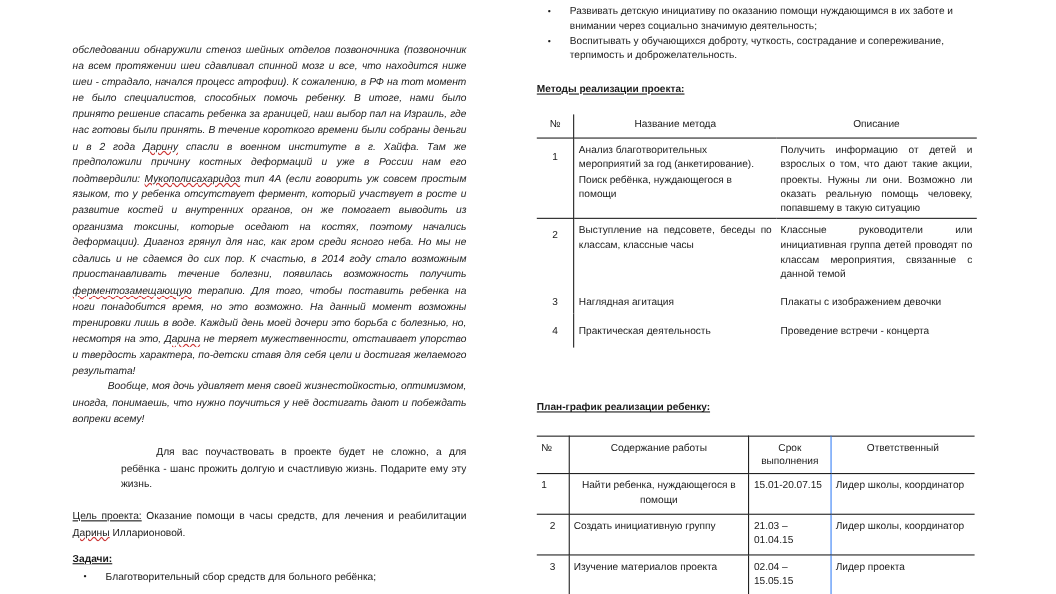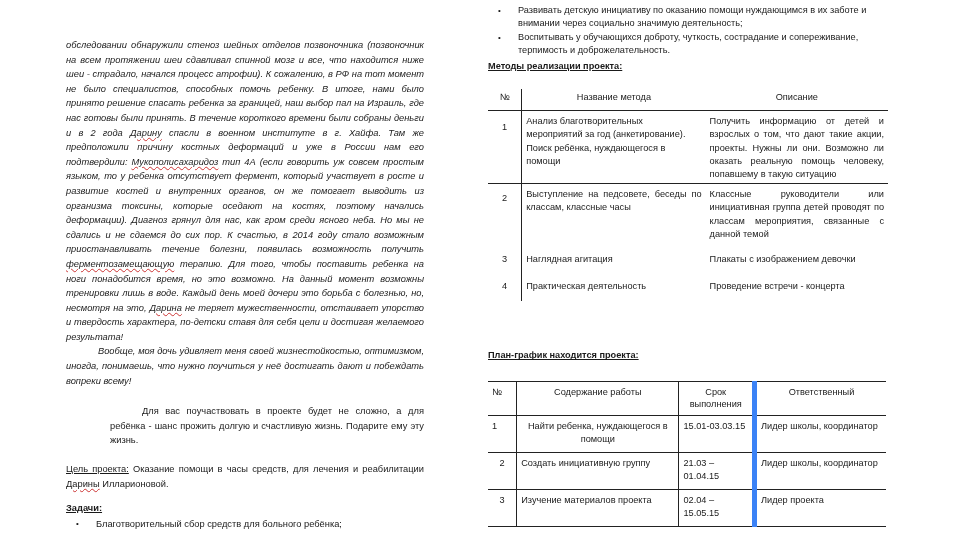--- a/index.html
+++ b/index.html
@@ -38,21 +38,21 @@
   .methods .desc { width:180px; text-align:justify; }
   .methods tr.r1 td { border-bottom:1.5px solid #222; padding-bottom:2px; }
   .methods th.num-h { border-right:1.5px solid #222; }
 
   .plan-title { margin-top:48px; }
   .plan { margin-top:18px; width:398px; font-size:9.2px; line-height:12.6px; }
   .plan th, .plan td { border-top:1.5px solid #222; border-bottom:1.5px solid #222; padding:4px 4px; vertical-align:top; }
   .plan th { font-weight:normal; text-align:center; }
   .plan .c-num { width:20px; border-right:1px solid #222; text-align:center; }
   .plan .c-work { width:152px; border-right:1px solid #222; }
-  .plan .c-term { width:64px; border-right:5px solid #3b82f6; }
+  .plan .c-term { width:64px; border-right:1px solid #3b82f6; }
   .plan .c-resp { width:120px; }
   .plan td.center { text-align:center; }
   .plan tr.row td { height:28px; }
 </style>
 </head>
 <body>
 
 <div class="page-left">
   <div class="story">
     <p><span>обследовании обнаружили стеноз шейных отделов позвоночника (позвоночник на всем протяжении шеи сдавливал спинной мозг и все, что находится ниже шеи - страдало, начался процесс атрофии). К сожалению, в РФ на тот момент не было специалистов, способных помочь ребенку. В итоге, нами было принято решение спасать ребенка за границей, наш выбор пал на Израиль, где нас готовы были принять. В течение короткого времени были собраны деньги и в 2 года </span><span class="squig">Дарину</span><span> спасли в военном институте в г. Хайфа. Там же предположили причину костных деформаций и уже в России нам его подтвердили: </span><span class="squig">Мукополисахаридоз</span><span> тип 4А (если говорить уж совсем простым языком, то у ребенка отсутствует фермент, который участвует в росте и развитие костей и внутренних органов, он же помогает выводить из организма токсины, которые оседают на костях, поэтому начались деформации). Диагноз грянул для нас, как гром среди ясного неба. Но мы не сдались и не сдаемся до сих пор. К счастью, в 2014 году стало возможным приостанавливать течение болезни, появилась возможность получить </span><span class="squig">ферментозамещающую</span><span> терапию. Для того, чтобы поставить ребенка на ноги понадобится время, но это возможно. На данный момент возможны тренировки лишь в воде. Каждый день моей дочери это борьба с болезнью, но, несмотря на это, </span><span class="squig">Дарина</span><span> не теряет мужественности, отстаивает упорство и твердость характера, по-детски ставя для себя цели и достигая желаемого результата!</span></p>
@@ -64,21 +64,21 @@
   <ul class="bullets">
     <li>Благотворительный сбор средств для больного ребёнка;</li>
   </ul>
 </div>
 
 <div class="page-right">
   <ul class="bullets" style="margin-top:0;">
     <li>Развивать детскую инициативу по оказанию помощи нуждающимся в их заботе и внимании через социально значимую деятельность;</li>
     <li>Воспитывать у обучающихся доброту, чуткость, сострадание и сопереживание, терпимость и доброжелательность.</li>
   </ul>
-  <div class="section-title" style="margin-top:2px;">Методы реализации проекта:</div>
+  <div class="section-title" style="margin-top:17px;">Методы реализации проекта:</div>
 
   <table class="methods">
     <tbody>
         <tr>
       <th class="num num-h">№</th>
       <th class="name" style="text-align:center;">Название метода</th>
       <th class="desc" style="text-align:center;">Описание</th>
     </tr>
     <tr class="r1">
       <td class="num" style="padding-top:10px;">1</td>
@@ -96,34 +96,34 @@
       <td class="desc" style="padding-top:8px;">Плакаты с изображением девочки</td>
     </tr>
     <tr>
       <td class="num" style="padding-top:10px;padding-bottom:8px;">4</td>
       <td class="name" style="padding-top:10px;">Практическая деятельность</td>
       <td class="desc" style="padding-top:10px;">Проведение встречи - концерта</td>
     </tr>
   </tbody>
     </table>
 
-  <div class="section-title plan-title">План-график находится проекта:</div>
+  <div class="section-title plan-title">План-график реализации ребенку:</div>
 
   <table class="plan">
     <tbody>
         <tr>
       <th class="c-num" style="text-align:left;">№</th>
       <th class="c-work">Содержание работы</th>
       <th class="c-term">Срок выполнения</th>
       <th class="c-resp">Ответственный</th>
     </tr>
     <tr class="row">
       <td class="c-num" style="text-align:left;">1</td>
       <td class="c-work center">Найти ребенка, нуждающегося в помощи</td>
-      <td class="c-term">15.01-03.03.15</td>
+      <td class="c-term">15.01-20.07.15</td>
       <td class="c-resp">Лидер школы, координатор</td>
     </tr>
     <tr class="row">
       <td class="c-num">2</td>
       <td class="c-work">Создать инициативную группу</td>
       <td class="c-term">21.03 – 01.04.15</td>
       <td class="c-resp">Лидер школы, координатор</td>
     </tr>
     <tr class="row">
       <td class="c-num">3</td>

